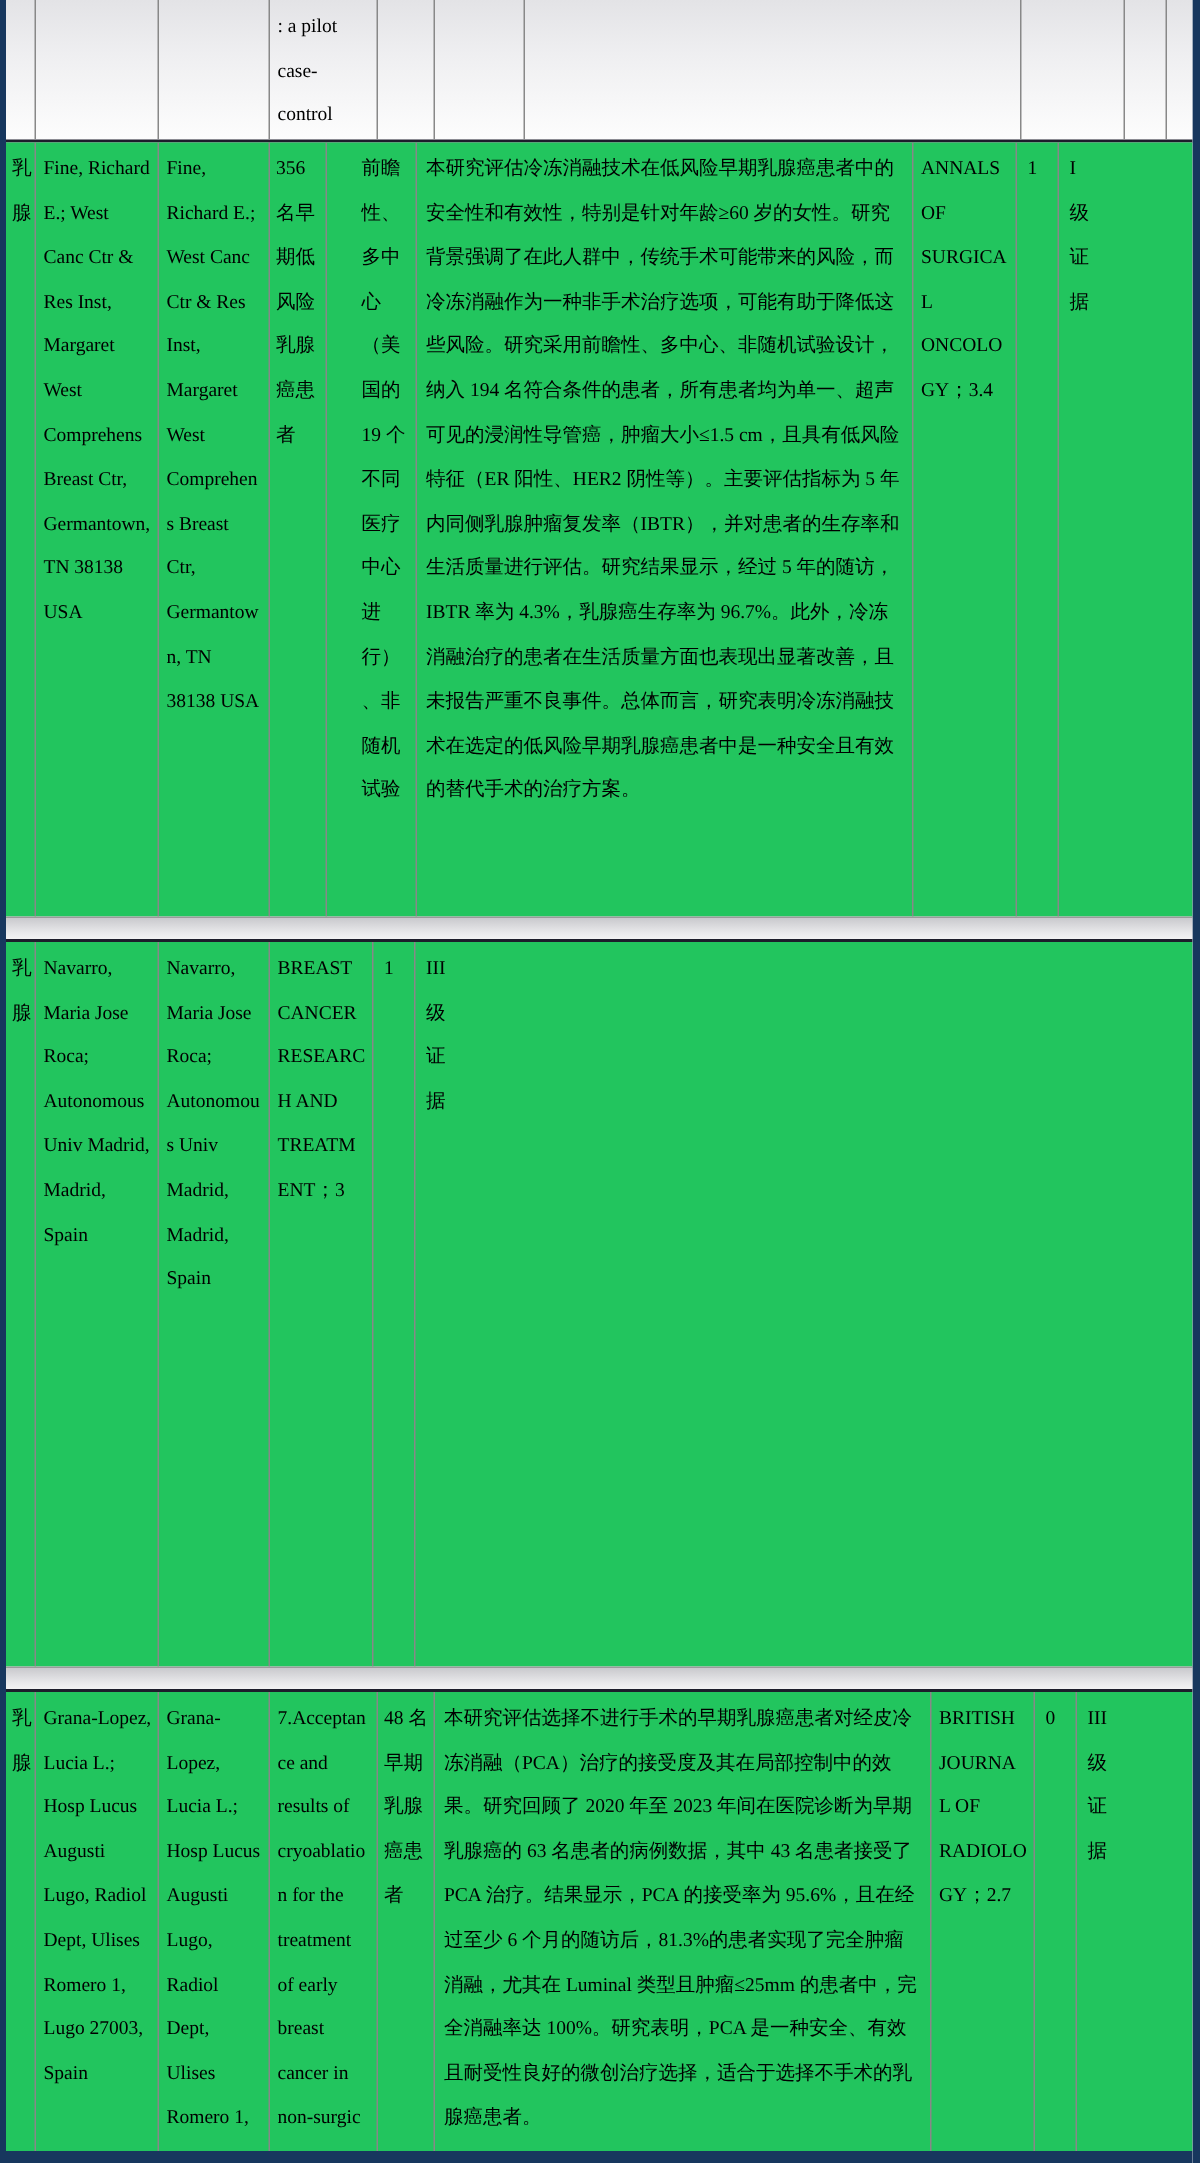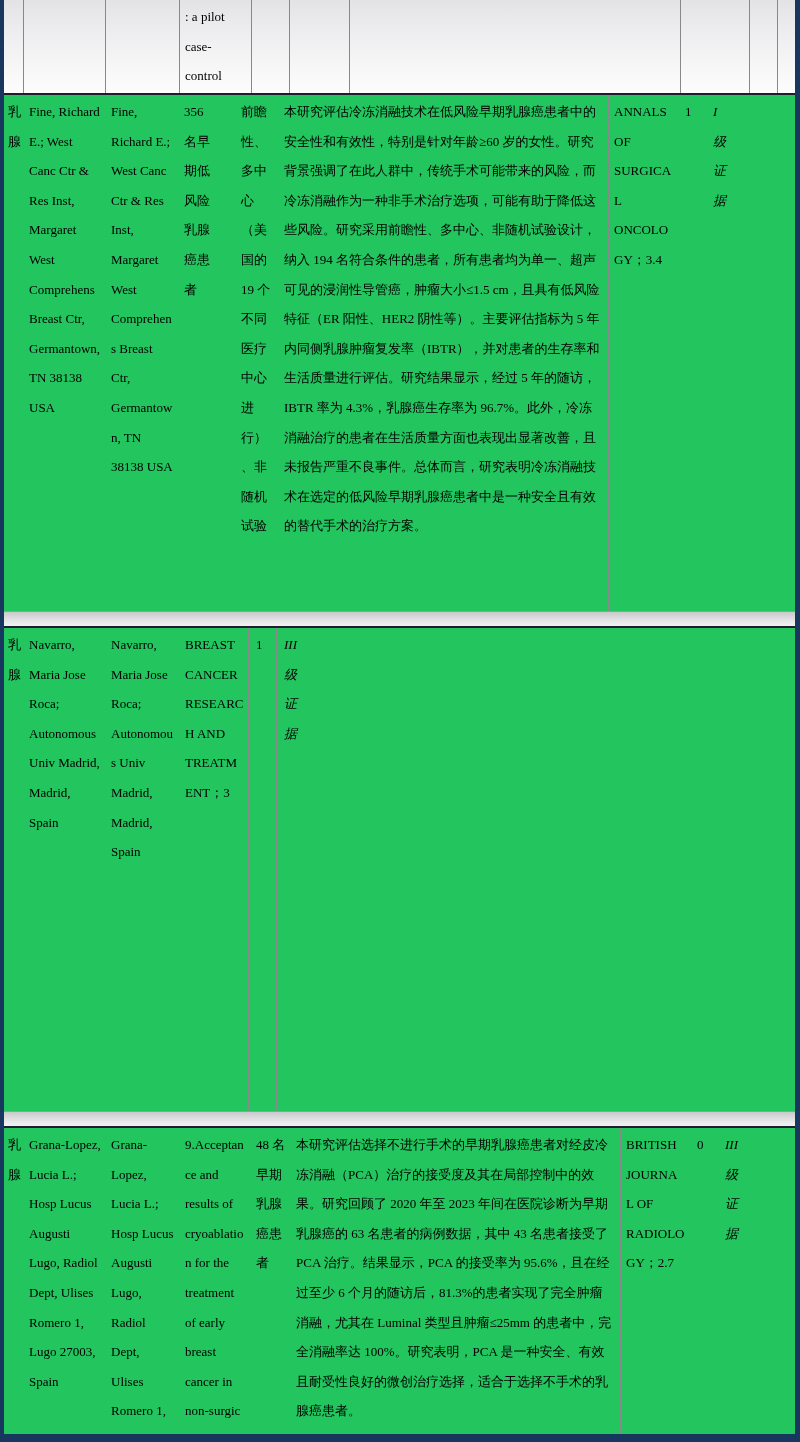--- a/index.html
+++ b/index.html
@@ -51,21 +51,21 @@
   .cell:last-child { border-right:none; }
   .c1  { width:20px; padding:2px 2px 0 4px; }
   .c2  { width:82px; }
   .c3  { width:74px; }
   .c4  { width:72px; }
   .c5  { width:38px; padding:2px 3px 0 4px; }
   .c6  { width:41px; padding:2px 4px 0 4px;margin-left:19px; }
   .c7  { width:331px; padding:2px 8px 0 6px; }
   .c8  { width:69px; }
   .c9  { width:28px; padding:2px 3px 0 7px; }
-  .c10 { width:36px; padding:2px 10px 4px 7px;font-style:italic; }
+  .c10 { width:36px; padding:2px 10px 4px 7px; }
 </style>
 </head>
 <body>
 
 <div class="doc">
 
   <div class="page partial">
     <div class="cell c1"></div>
     <div class="cell c2"></div>
     <div class="cell c3"></div>
@@ -104,21 +104,21 @@
     <div class="cell c10">III 级证据</div>
   </div>
 
   <div class="page-sep"></div>
   <div class="hard-line"></div>
 
   <div class="page p3">
     <div class="cell c1">乳腺</div>
     <div class="cell c2">Grana-Lopez, Lucia L.; Hosp Lucus Augusti Lugo, Radiol Dept, Ulises Romero 1, Lugo 27003, Spain</div>
     <div class="cell c3">Grana-Lopez, Lucia L.; Hosp Lucus Augusti Lugo, Radiol Dept, Ulises Romero 1, Lugo 27003, Spain</div>
-    <div class="cell c4">9.Acceptance and results of cryoablation for the treatment of early breast cancer in non-surgic</div>
+    <div class="cell c4">7.Acceptance and results of cryoablation for the treatment of early breast cancer in non-surgic</div>
     <div class="cell c5">48 名早期乳腺癌患者</div>
     <div class="cell c7">本研究评估选择不进行手术的早期乳腺癌患者对经皮冷冻消融（PCA）治疗的接受度及其在局部控制中的效果。研究回顾了 2020 年至 2023 年间在医院诊断为早期乳腺癌的 63 名患者的病例数据，其中 43 名患者接受了 PCA 治疗。结果显示，PCA 的接受率为 95.6%，且在经过至少 6 个月的随访后，81.3%的患者实现了完全肿瘤消融，尤其在 Luminal 类型且肿瘤≤25mm 的患者中，完全消融率达 100%。研究表明，PCA 是一种安全、有效且耐受性良好的微创治疗选择，适合于选择不手术的乳腺癌患者。</div>
     <div class="cell c8">BRITISH JOURNAL OF RADIOLOGY；2.7</div>
     <div class="cell c9">0</div>
     <div class="cell c10">III 级证据</div>
   </div>
 
   <div class="bottom-bar"></div>
 
 </div>

